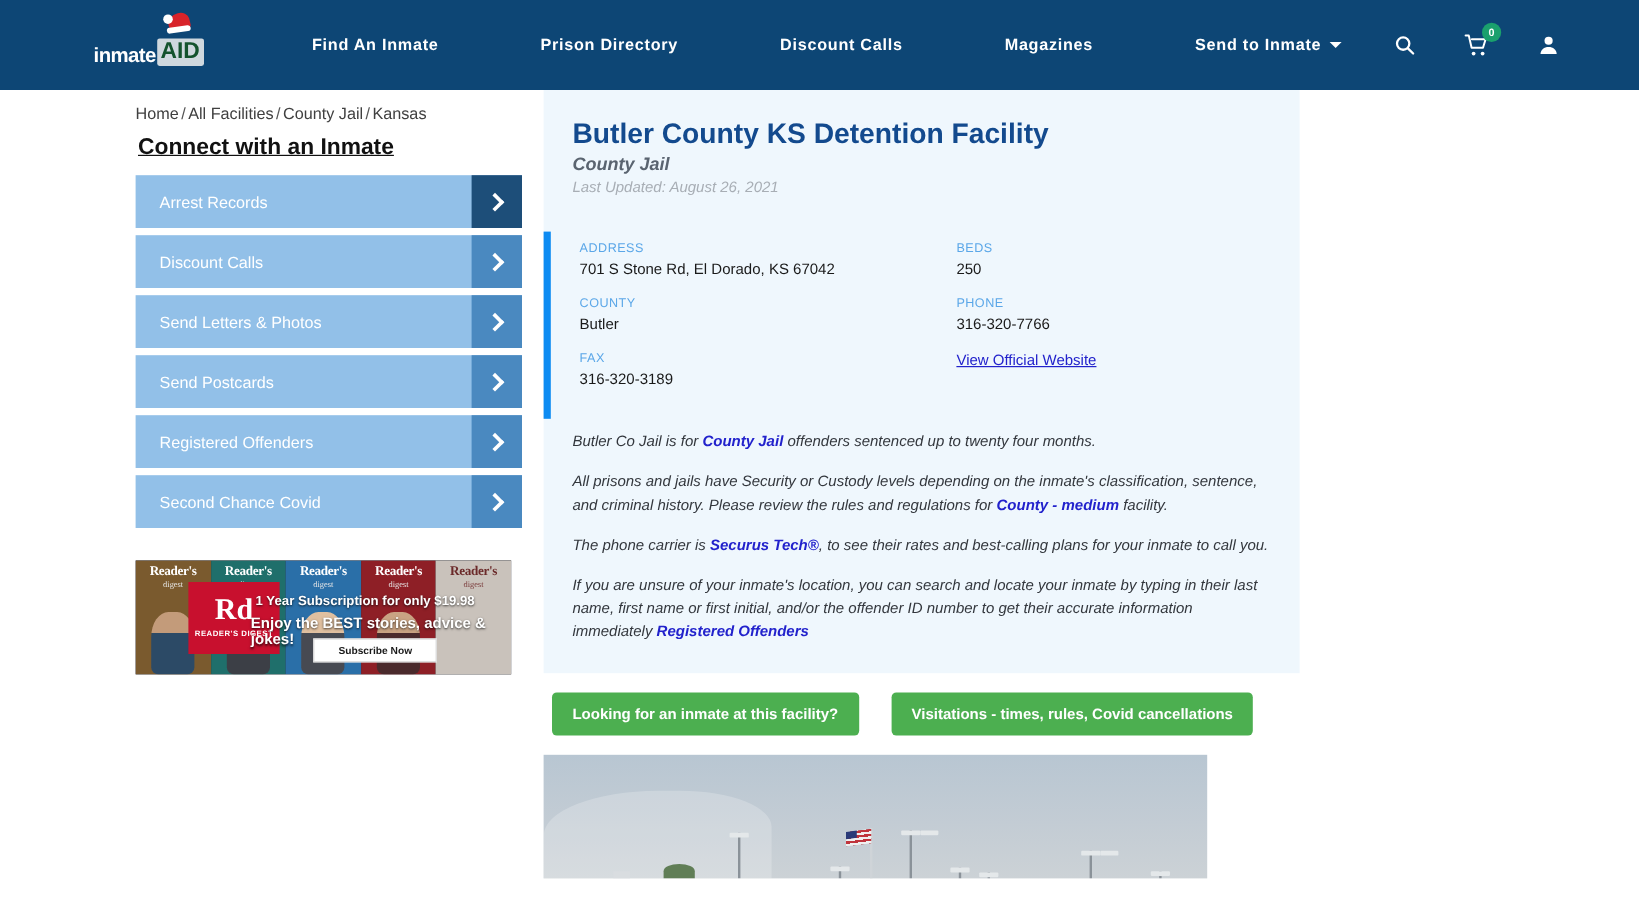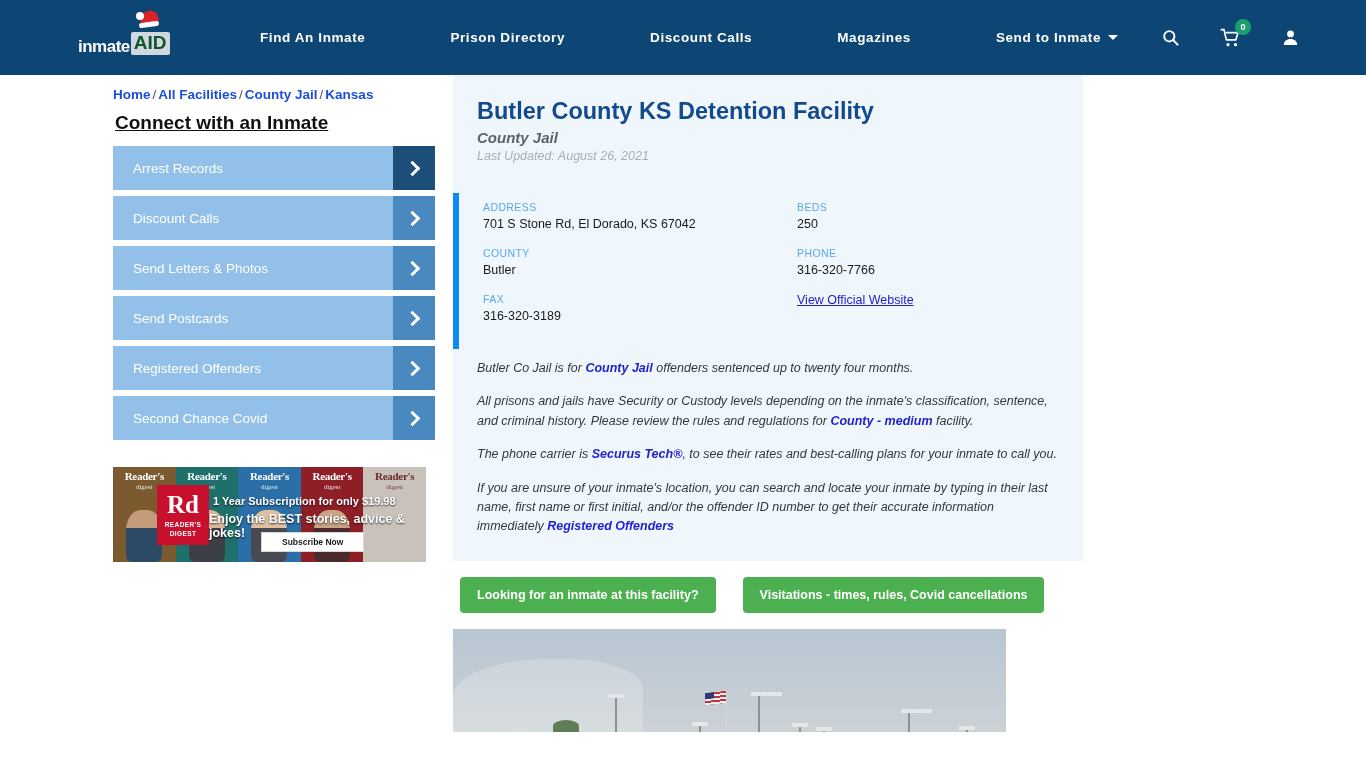--- a/index.html
+++ b/index.html
@@ -137,23 +137,22 @@
     flex: 0 0 auto;
   }
 
   .breadcrumb {
     padding-top: 12px;
     font-size: 13.5px;
     color: #444444;
     margin-bottom: 10px;
   }
   .breadcrumb a {
-    color: #1d4ed8;
+    color: #404040;
     text-decoration: none;
-    font-weight: bold;
   }
   .breadcrumb .sep { color: #555; margin: 0 2px; }
 
   .connect-title {
     font-size: 19px;
     font-weight: bold;
     color: #111111;
     text-decoration: underline;
     margin: 0 0 12px 2px;
   }
@@ -219,21 +218,21 @@
   .ad-cover .cv-person {
     position: absolute; bottom: 0; left: 50%;
     transform: translateX(-50%);
     width: 36px; height: 52px;
     background: linear-gradient(#c39b7a 0 34%, #55585e 34% 100%);
     border-radius: 40% 40% 6px 6px;
   }
   .ad-rd {
     position: absolute;
     left: 44px; top: 18px;
-    width: 52px; height: 60px;
+    width: 76px; height: 60px;
     background: #c8102e;
     display: flex; flex-direction: column;
     align-items: center; justify-content: center;
   }
   .ad-rd .rd-mark {
     color: #ffffff; font-size: 25px; font-weight: bold;
     font-family: "Liberation Serif", serif; line-height: 1;
   }
   .ad-rd .rd-name {
     color: #ffffff; font-size: 6.5px; font-weight: bold;

